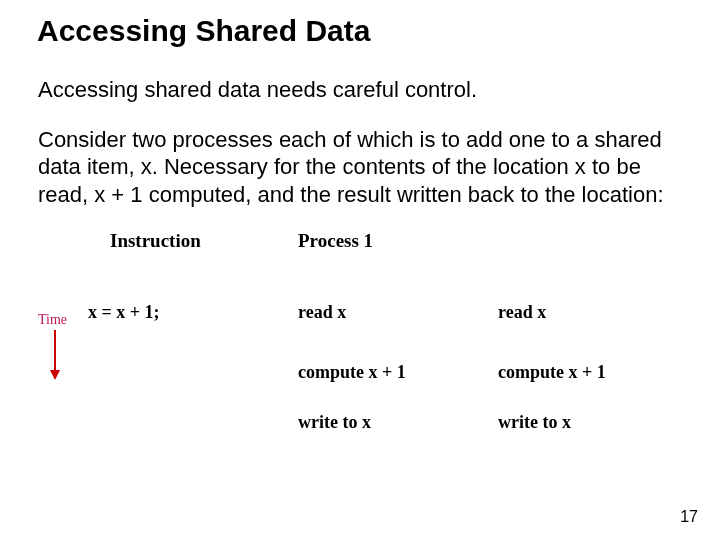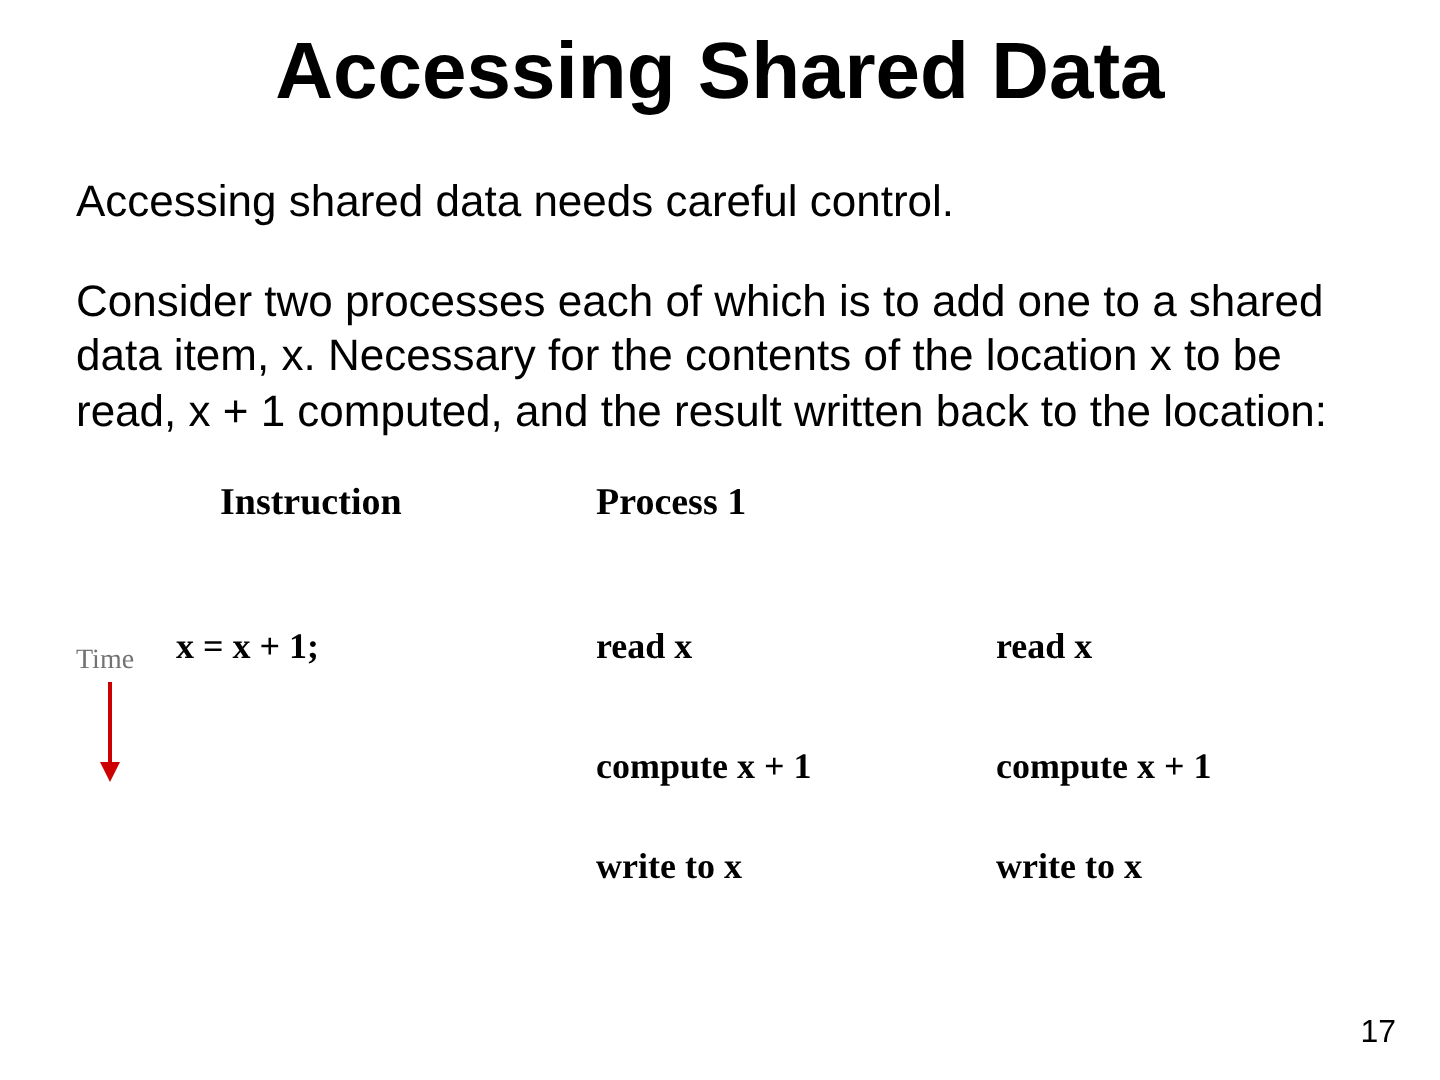--- a/index.html
+++ b/index.html
@@ -7,25 +7,25 @@
     padding: 0;
     width: 720px;
     height: 540px;
     background: #ffffff;
     font-family: Arial, Helvetica, sans-serif;
     color: #000;
     position: relative;
     overflow: hidden;
   }
   .title {
-    text-align: center;
-    font-size: 40px;
+    font-size: 30px;
     font-weight: bold;
     margin-top: 14px;
     margin-bottom: 28px;
+    margin-left: 37px;
   }
   .body-text {
     font-size: 22px;
     line-height: 1.25;
     margin: 0 38px 22px 38px;
   }
   .diagram {
     position: relative;
     margin: 8px 38px 0 38px;
     height: 190px;
@@ -43,21 +43,21 @@
     font-family: "Times New Roman", Times, serif;
     font-weight: bold;
     font-size: 18px;
     white-space: nowrap;
     margin-top: 24px;
   }
   .time-label {
     position: absolute;
     font-family: "Times New Roman", Times, serif;
     font-size: 14px;
-    color: #737373;
+    color: #be185d;
   }
   .arrow-line {
     position: absolute;
     width: 2px;
     background: #cc0000;
   }
   .arrow-head {
     position: absolute;
     width: 0;
     height: 0;

